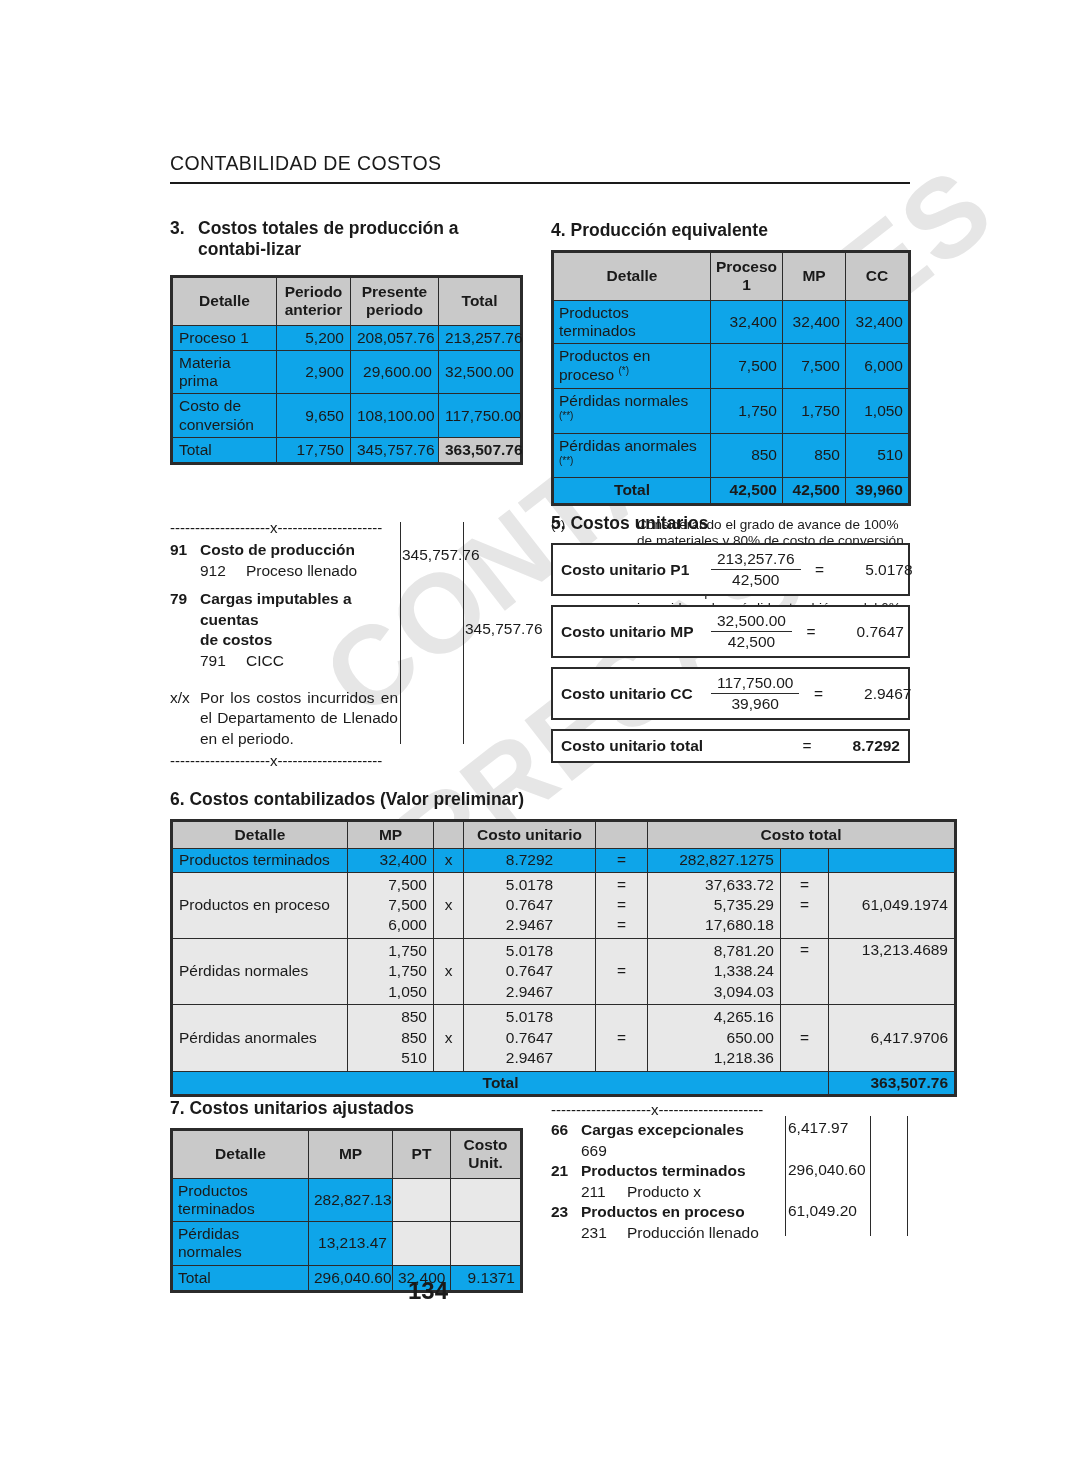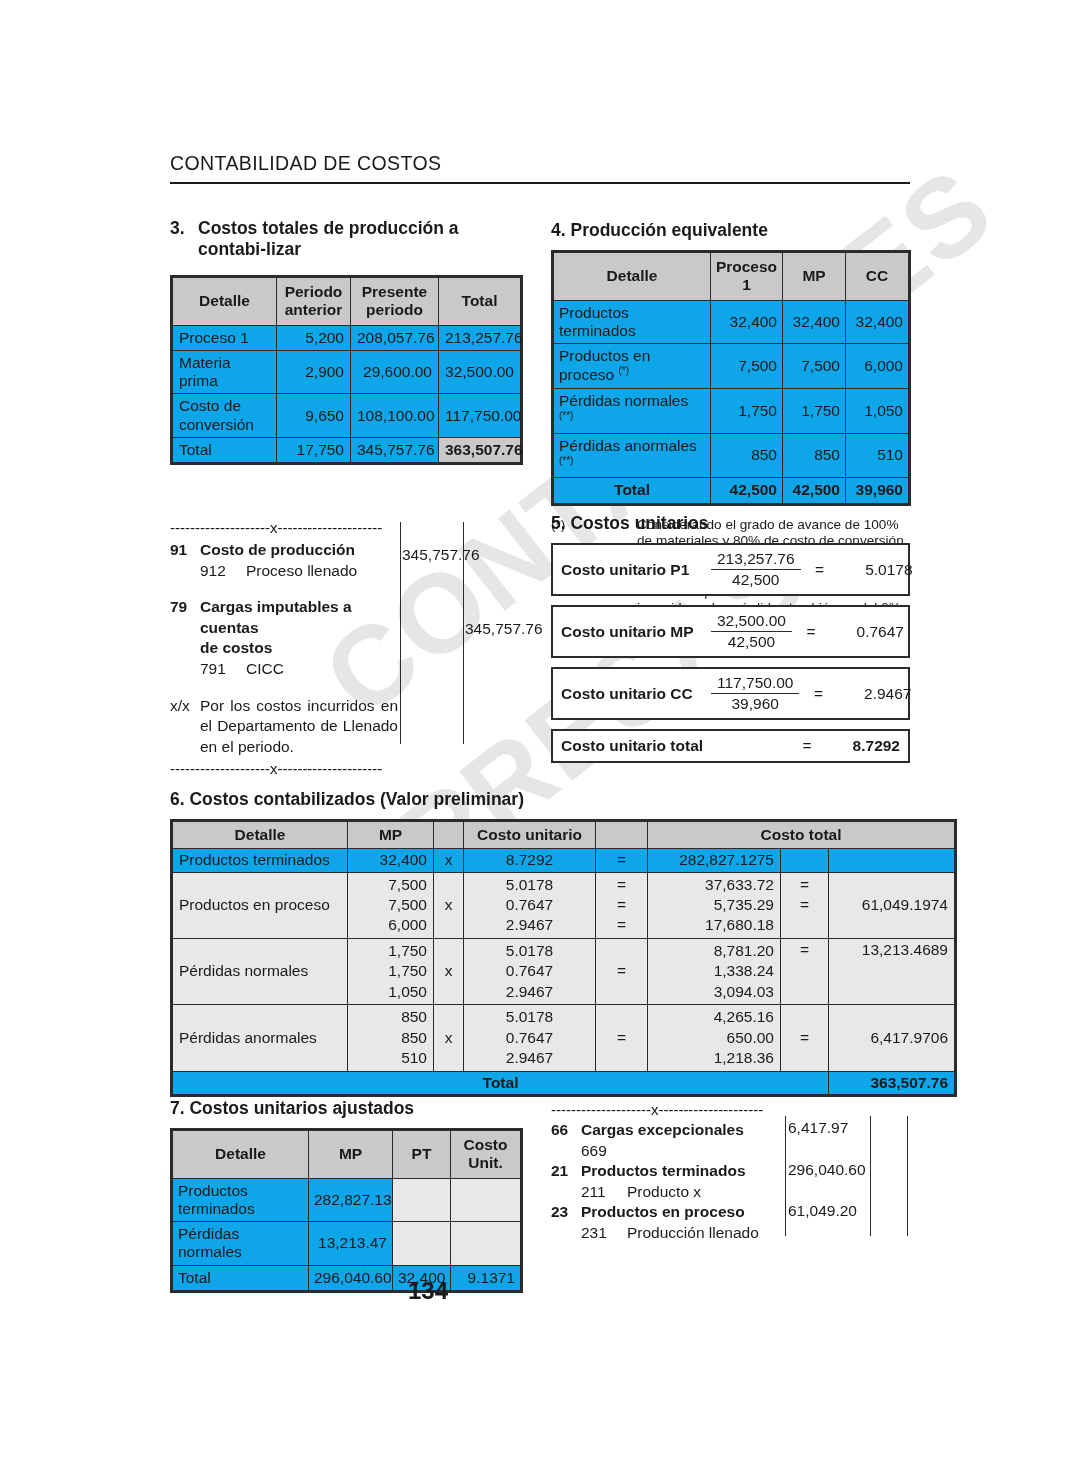--- a/index.html
+++ b/index.html
@@ -296,21 +296,21 @@
 
       <div class="jrow" style="width:228px; margin-top:2px;">
         <span class="code">91</span>
         <span class="name">Costo de producción</span>
       </div>
       <div class="jsub" style="width:228px;">
         <span class="scode">912</span>
         <span>Proceso llenado</span>
       </div>
 
-      <div class="jrow" style="width:228px; margin-top:16px;">
+      <div class="jrow" style="width:228px; margin-top:8px;">
         <span class="code">79</span>
         <span class="name">Cargas imputables a cuentas<br>de costos</span>
       </div>
       <div class="jsub" style="width:228px;">
         <span class="scode">791</span>
         <span>CICC</span>
       </div>
 
       <div class="jnarr" style="width:228px; margin-top:16px;">
         <span class="xx">x/x</span>

